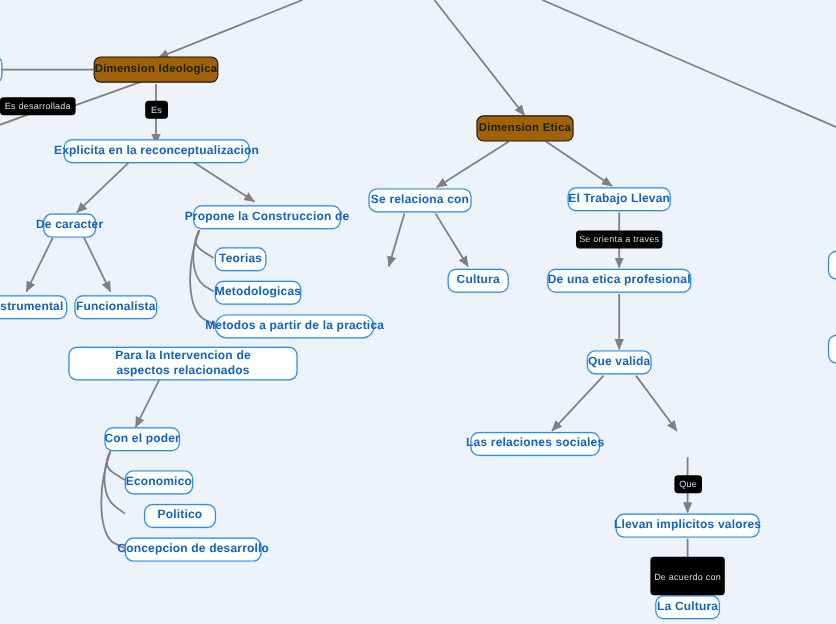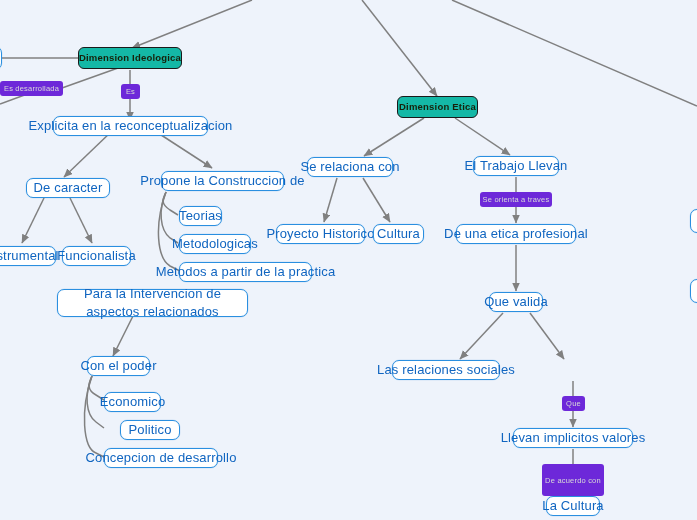--- a/index.html
+++ b/index.html
@@ -33,46 +33,46 @@
     justify-content: center;
     text-align: center;
     border-radius: 7px;
     white-space: nowrap;
     line-height: 1.15;
   }
   .node.blue {
     background: #ffffff;
     border: 1.6px solid #2a8fe0;
     color: #1065c0;
-    font-size: 13px;
-    font-weight: normal;
+    font-size: 10px;
+    font-weight: bold;
     letter-spacing: 0.15px;
     box-shadow: 0 0 0 0.5px rgba(42,143,224,0.15);
   }
   .node.blue.wrap {
     white-space: normal;
     line-height: 1.35;
     padding: 0 20px;
   }
   .node.green {
-    background: #14b8a6;
+    background: #a16207;
     border: 1.6px solid #1a1a1a;
     color: #17210a;
     font-size: 9.5px;
     font-weight: bold;
     border-radius: 6px;
     letter-spacing: 0.2px;
   }
   .label-pill {
     position: absolute;
     box-sizing: border-box;
     display: flex;
     align-items: center;
     justify-content: center;
-    background: #6d28d9;
+    background: #000000;
     color: #d8d8d8;
     font-size: 7.5px;
     border-radius: 3px;
     white-space: nowrap;
     letter-spacing: 0.2px;
   }
 </style>
 </head>
 <body>
 
@@ -141,21 +141,21 @@
   </div>
 
   <div class="node green" style="left:397px; top:96px; width:81px; height:22px;">
     <span>Dimension Etica</span>
   </div>
 
   <div class="node blue" style="left:53px; top:116px; width:155px; height:20px;">
     <span>Explicita en la reconceptualizacion</span>
   </div>
 
-  <div class="node blue" style="left:26px; top:178px; width:84px; height:20px;justify-content:center;">
+  <div class="node blue" style="left:36px; top:178px; width:44px; height:20px;justify-content:center;">
     <span>De caracter</span>
   </div>
 
   <div class="node blue" style="left:-12px; top:246px; width:68px; height:20px;">
     <span>Instrumental</span>
   </div>
 
   <div class="node blue" style="left:62px; top:246px; width:69px; height:20px;">
     <span>Funcionalista</span>
   </div>
@@ -165,51 +165,48 @@
   </div>
 
   <div class="node blue" style="left:179px; top:206px; width:43px; height:20px;">
     <span>Teorias</span>
   </div>
 
   <div class="node blue" style="left:179px; top:234px; width:72px; height:20px;">
     <span>Metodologicas</span>
   </div>
 
-  <div class="node blue" style="left:179px; top:262px; width:133px; height:20px;">
+  <div class="node blue" style="left:179px; top:262px; width:133px; height:20px;border-radius:10px;">
     <span>Metodos a partir de la practica</span>
   </div>
 
   <div class="node blue wrap" style="left:57px; top:289px; width:191px; height:28px;">
     <span>Para la Intervencion de aspectos relacionados</span>
   </div>
 
   <div class="node blue" style="left:87px; top:356px; width:63px; height:20px;">
     <span>Con el poder</span>
   </div>
 
-  <div class="node blue" style="left:104px; top:392px; width:57px; height:20px;">
+  <div class="node blue" style="left:104px; top:392px; width:57px; height:20px;justify-content:flex-end;">
     <span>Economico</span>
   </div>
 
   <div class="node blue" style="left:120px; top:420px; width:60px; height:20px;">
     <span>Politico</span>
   </div>
 
   <div class="node blue" style="left:104px; top:448px; width:114px; height:20px;">
     <span>Concepcion de desarrollo</span>
   </div>
 
   <div class="node blue" style="left:307px; top:157px; width:86px; height:20px;">
     <span>Se relaciona con</span>
   </div>
 
-  <div class="node blue" style="left:276px; top:224px; width:89px; height:20px;">
-    <span>Proyecto Historico</span>
-  </div>
 
   <div class="node blue" style="left:373px; top:224px; width:51px; height:20px;">
     <span>Cultura</span>
   </div>
 
   <div class="node blue" style="left:473px; top:156px; width:86px; height:20px;">
     <span>El Trabajo Llevan</span>
   </div>
 
   <div class="node blue" style="left:456px; top:224px; width:120px; height:20px;">

